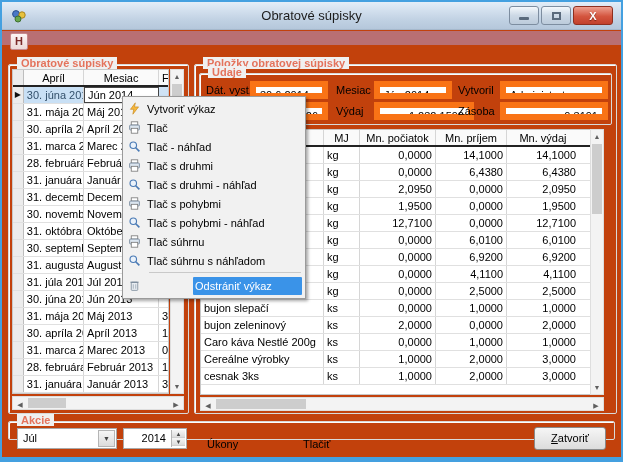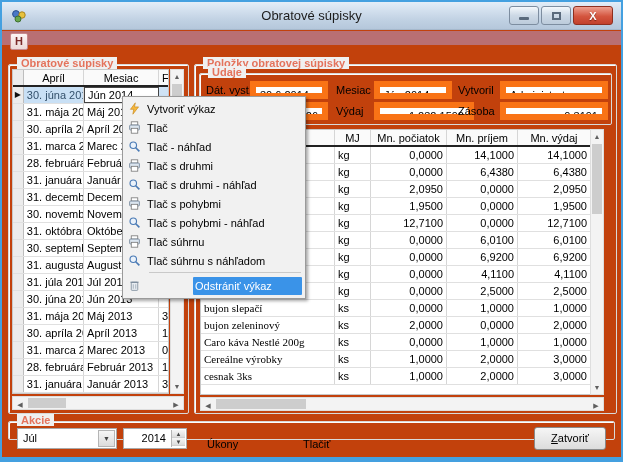--- a/index.html
+++ b/index.html
@@ -56,21 +56,21 @@
               color:#111; font-size:8px; line-height:16px; text-align:center; padding:0; }
   .c-datum { width:61px; }
   .c-mesiac { width:76px; }
   .c-f { width:9px; border-right:none; }
   .trow.sel .c-datum { background:#c9e0f5; color:#33506b; }
   .trow.sel .c-mesiac { background:#fff; border:1px solid #444; line-height:14px; }
   .trow.sel .c-f { background:#cfe2f4; }
 
   
   .grid { left:5px; top:64px; width:404px; height:266px; }
-  .g-nazov { width:134px;font-family:Liberation Serif, serif; }
+  .g-nazov { width:123px; }
   .g-mj { width:36px; }
   .g-poc { width:76px; text-align:right; }
   .g-prijem { width:71px; text-align:right; }
   .g-vydaj { width:72px; text-align:right; border-right:none; }
   .partial { height:9px; border-bottom:none; overflow:hidden; }
 
   
   .sb { position:absolute; background:#f3f3f3; border:1px solid #dedede; }
   .sb .arr { position:absolute; color:#5f5f5f; font-size:7px; width:100%; text-align:center; }
   .sb-v { width:14px; }

